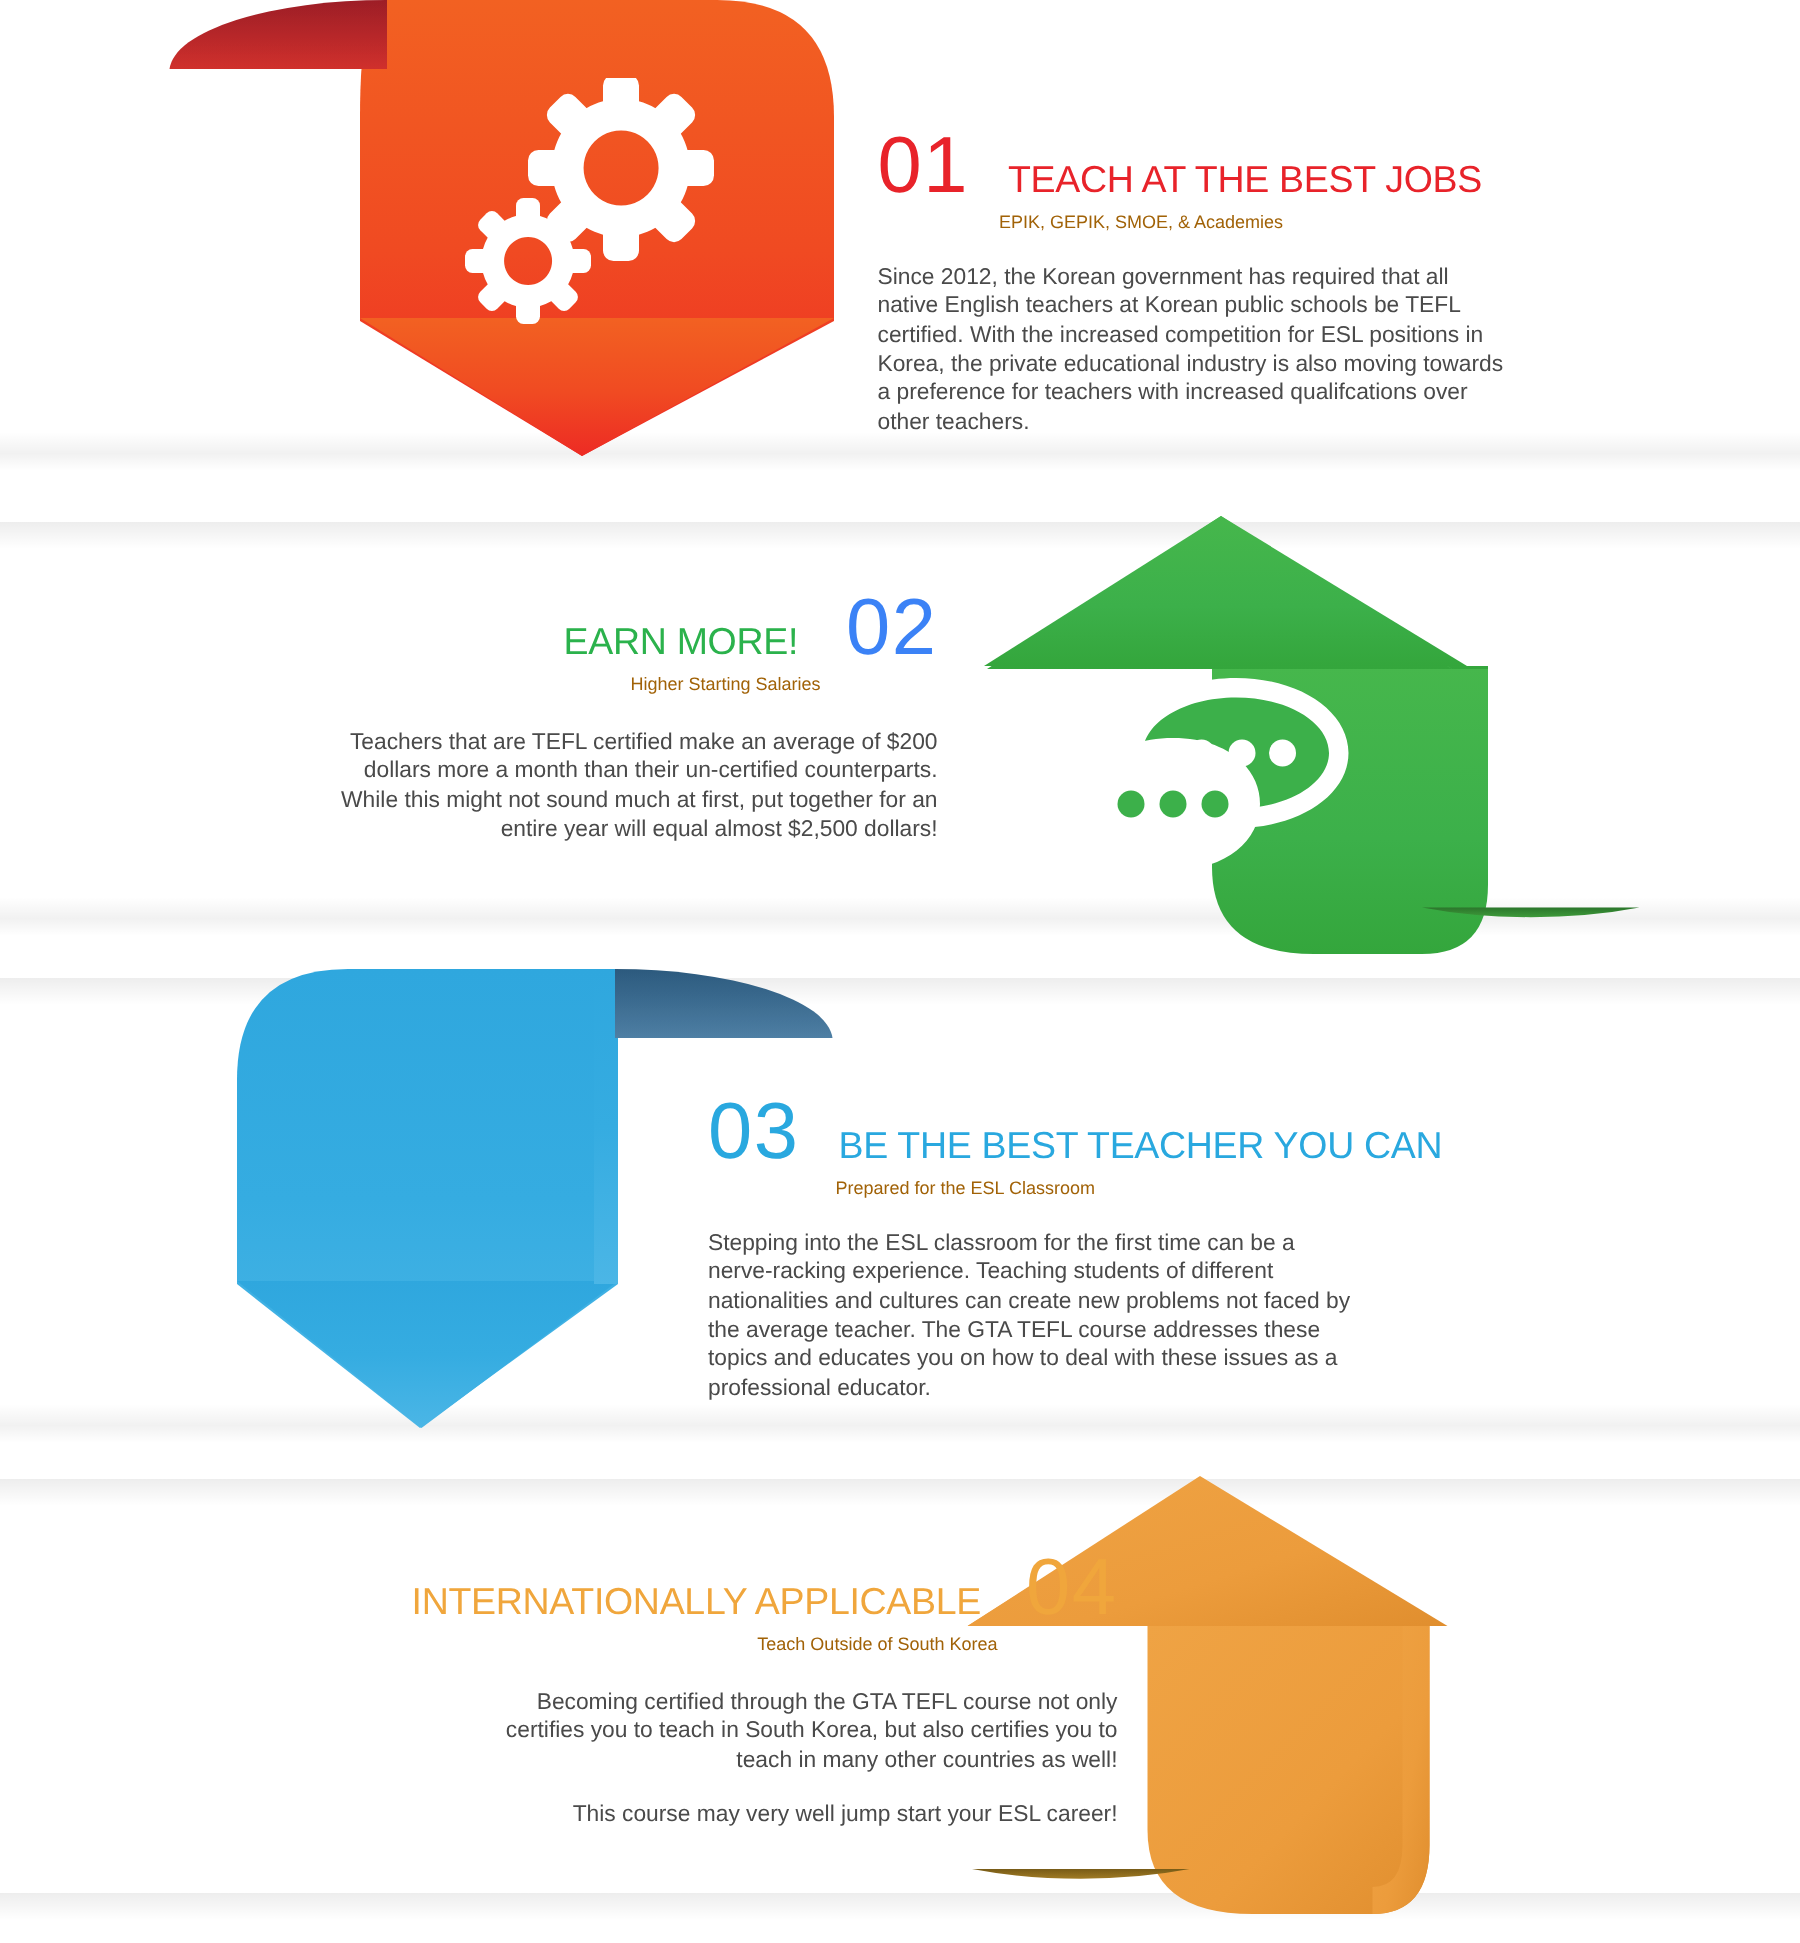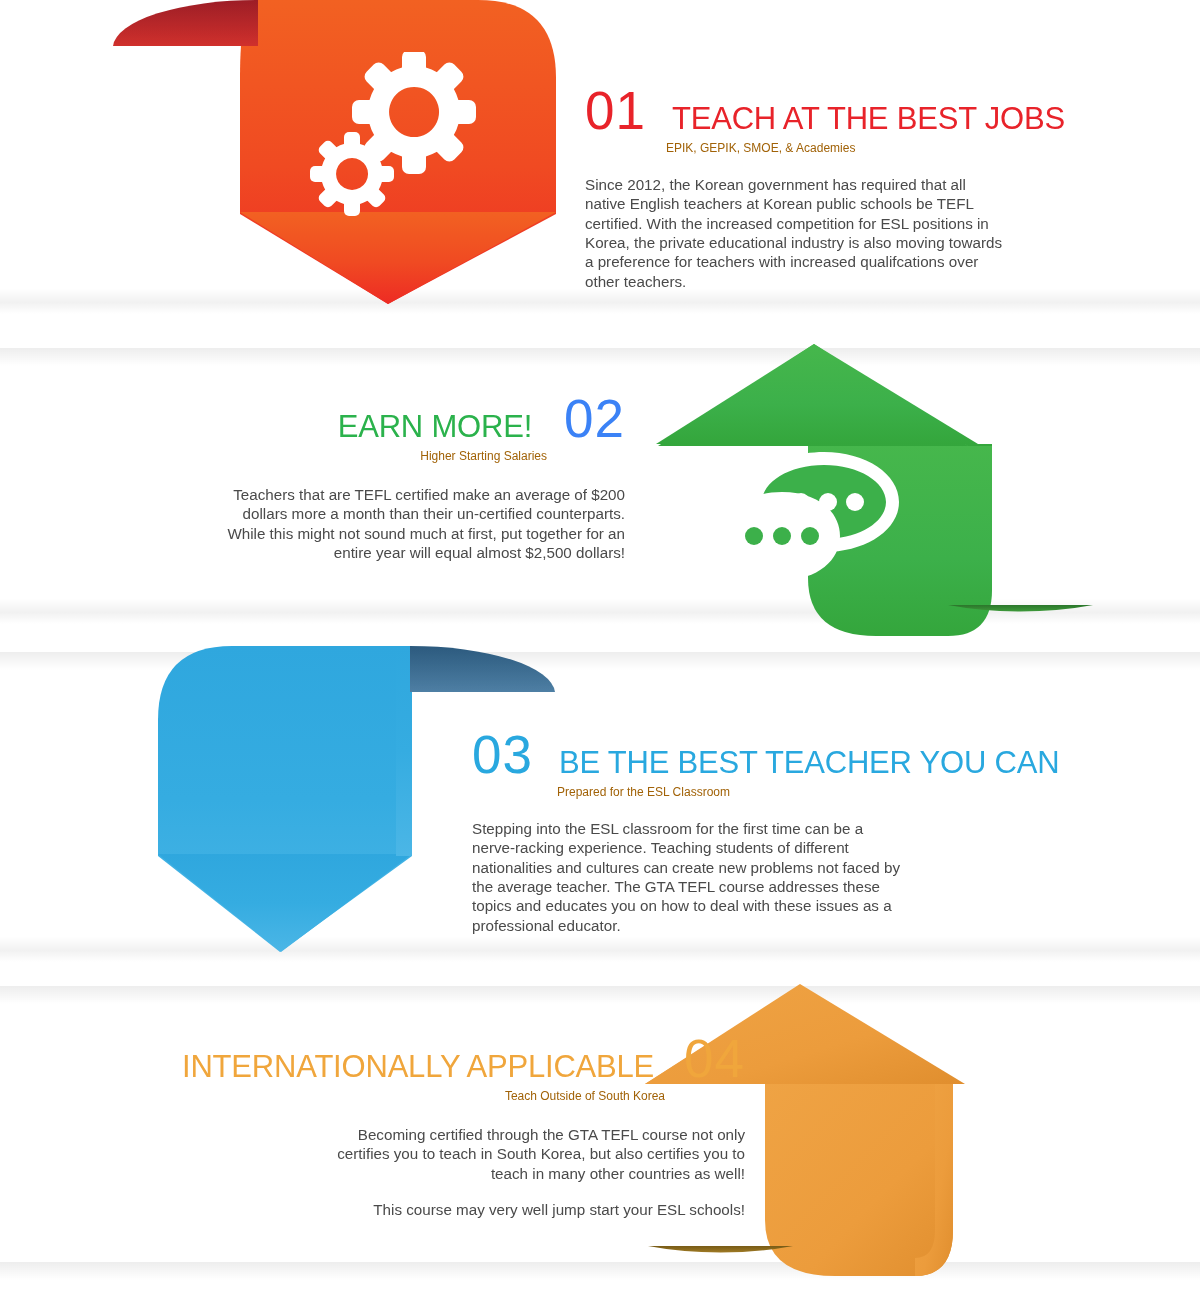--- a/index.html
+++ b/index.html
@@ -34,21 +34,21 @@
   .section { position:absolute; left:0; width:1200px; }
 
   
   .txt { position:absolute; }
   .head-row { display:flex; align-items:baseline; white-space:nowrap; }
   .num {
     font-size:53px; font-weight:400; letter-spacing:1px;
     line-height:1; font-family:"Liberation Sans", sans-serif;
   }
   .title {
-    font-size:31px; font-weight:400; letter-spacing:-0.2px; line-height:1;
+    font-size:25px; font-weight:400; letter-spacing:-0.2px; line-height:1;
   }
   .subtitle {
     font-size:12px; color:#a16207; line-height:1.1; margin-top:4px;
   }
   .body {
     font-size:15.2px; color:#4a4a4a; line-height:1.27;
   }
   .body p + p { margin-top:17px; }
   .align-left  { text-align:left; }
   .align-right { text-align:right; }
@@ -330,18 +330,18 @@
     </div>
 
     <div class="txt align-right" style="left:255px; top:52px; width:490px;">
       <div class="head-row" style="justify-content:flex-end;">
         <span class="title" style="color:#F0A63C;">INTERNATIONALLY APPLICABLE</span>
         <span class="num" style="color:#F0A63C; margin-left:30px;">04</span>
       </div>
       <div class="subtitle" style="margin-right:80px; margin-top:5px;">Teach Outside of South Korea</div>
       <div class="body" style="margin-top:22px; margin-left:60px;">
         <p>Becoming certified through the GTA TEFL course not only certifies you to teach in South Korea, but also certifies you to teach in many other countries as well!</p>
-        <p>This course may very well jump start your ESL schools!</p>
+        <p>This course may very well jump start your ESL career!</p>
       </div>
     </div>
   </div>
 
 </div>
 
 </body></html>

